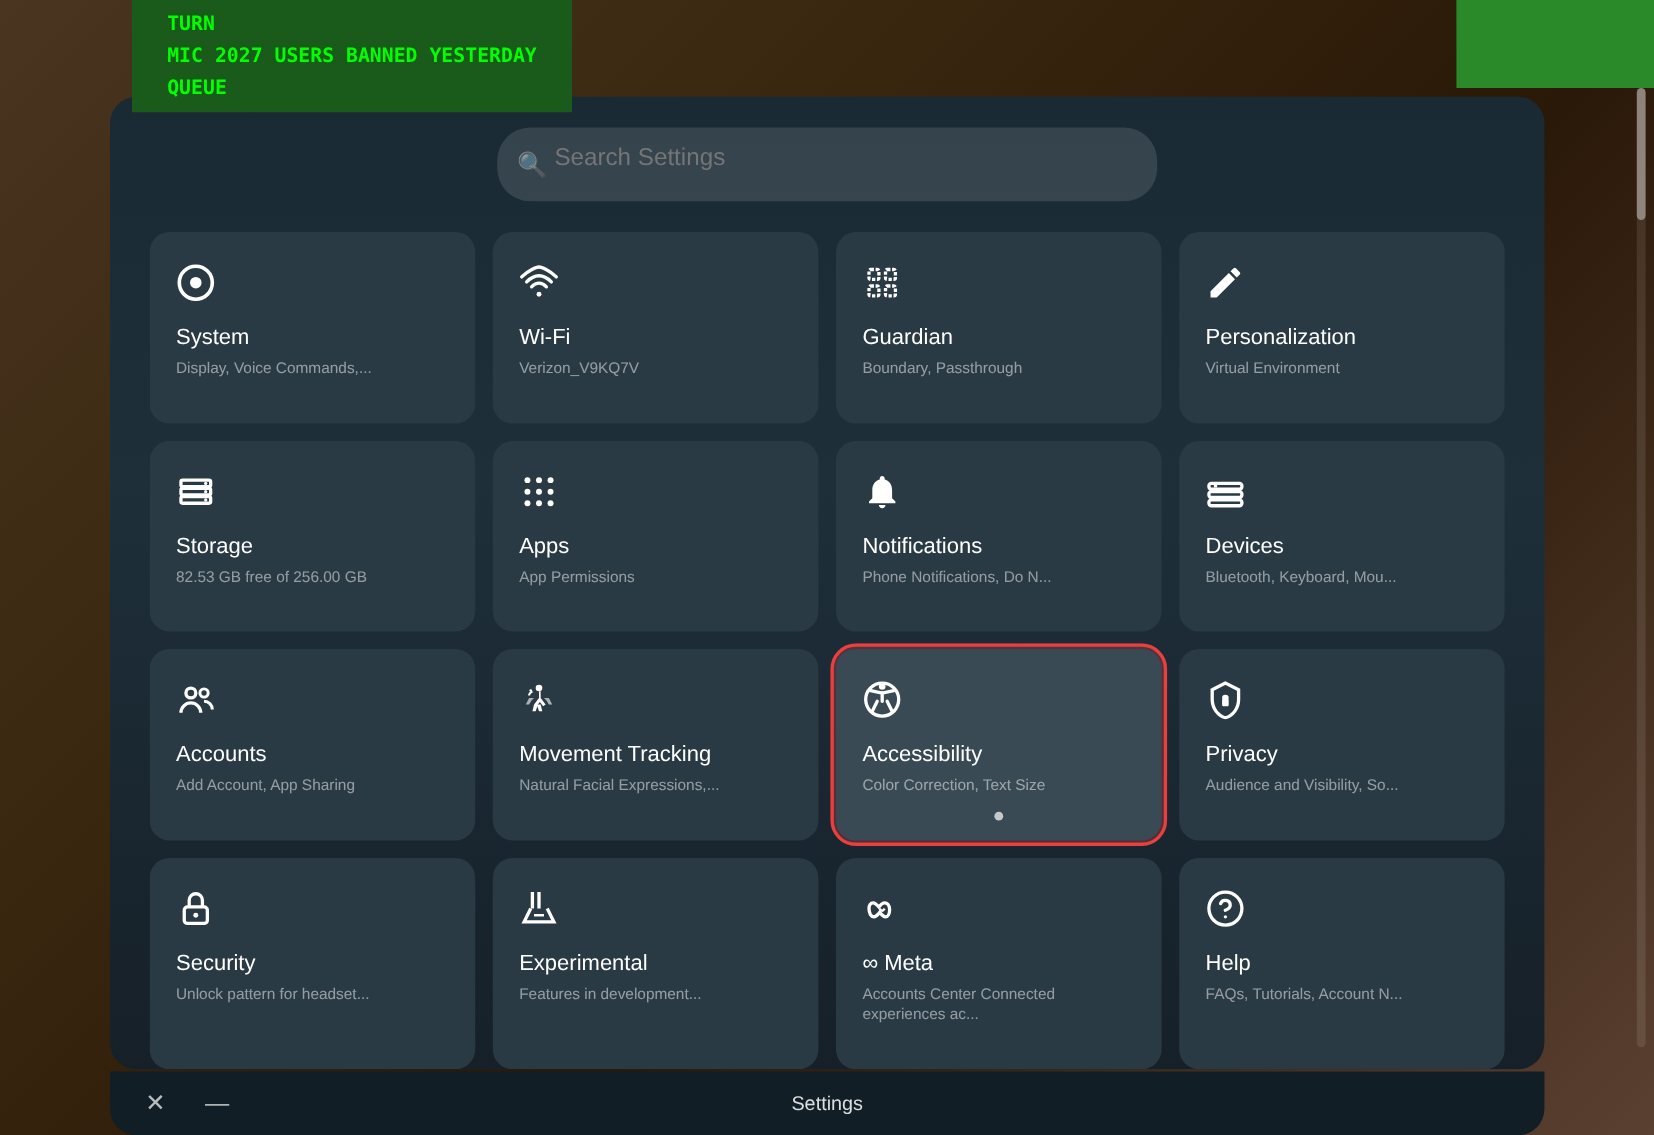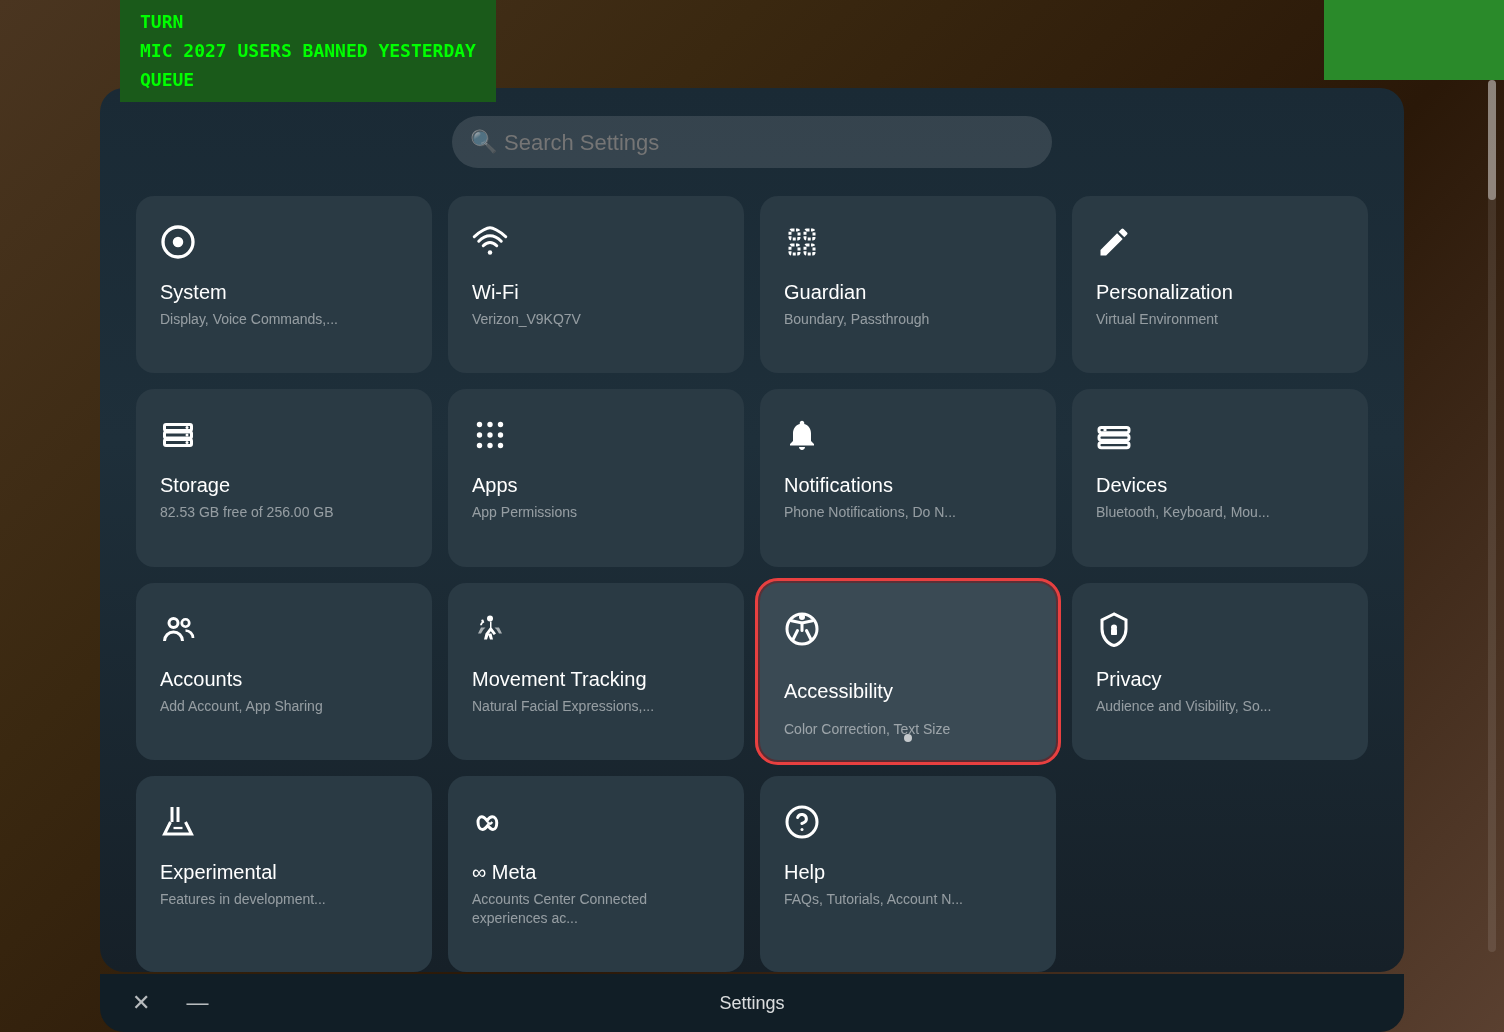--- a/index.html
+++ b/index.html
@@ -25,21 +25,21 @@
     
     .terminal-overlay {
       position: absolute;
       top: 0;
       left: 120px;
       background: #1a5a1a;
       color: #00ff00;
       font-family: monospace;
       font-size: 18px;
       font-weight: bold;
-      padding: 8px 20px;
+      padding: 8px 32px;
       z-index: 10;
       line-height: 1.6;
     }
 
     
     .top-right-block {
       position: absolute;
       top: 0;
       right: 0;
       width: 180px;
@@ -68,21 +68,21 @@
     .search-container {
       display: flex;
       justify-content: center;
       margin-bottom: 28px;
     }
 
     .search-bar {
       background: rgba(255,255,255,0.12);
       border: none;
       border-radius: 30px;
-      padding: 14px 28px 12px 52px;
+      padding: 14px 28px 27px 52px;
       color: rgba(255,255,255,0.5);
       font-size: 22px;
       width: 600px;
       position: relative;
       outline: none;
       cursor: text;
     }
 
     .search-wrapper {
       position: relative;
@@ -119,21 +119,20 @@
       transition: background 0.15s;
       position: relative;
       min-height: 140px;
     }
 
     .tile.highlighted {
       background: #3a4a54;
       outline: 3px solid #e84040;
       outline-offset: 2px;
       box-shadow: 0 0 0 5px rgba(232, 64, 64, 0.3);
-      justify-content: space-between;
     }
 
     .tile-icon {
       font-size: 36px;
       margin-bottom: 14px;
       color: white;
       line-height: 1;
     }
 
     .tile-title {
@@ -384,20 +383,29 @@
         <div class="tile-icon"><svg class="icon-svg" viewBox="0 0 24 24" xmlns="http://www.w3.org/2000/svg">
             <path d="M12 2L4 6v6c0 5.1 3.4 9.9 8 11 4.6-1.1 8-5.9 8-11V6l-8-4z" fill="none" stroke="white" stroke-width="2"></path>
             <circle cx="12" cy="11" r="2" fill="white"></circle>
             <rect x="10" y="12" width="4" height="4" rx="0.5" fill="white"></rect>
           </svg></div>
         <div class="tile-title">Privacy</div>
         <div class="tile-subtitle">Audience and Visibility, So...</div>
       </div>
       <div class="tile">
         <div class="tile-icon"><svg class="icon-svg" viewBox="0 0 24 24" xmlns="http://www.w3.org/2000/svg">
+            <rect x="5" y="11" width="14" height="10" rx="2" fill="none" stroke="white" stroke-width="2"></rect>
+            <path d="M8 11V7a4 4 0 018 0v4" fill="none" stroke="white" stroke-width="2"></path>
+            <circle cx="12" cy="16" r="1.5" fill="white"></circle>
+          </svg></div>
+        <div class="tile-title">Security</div>
+        <div class="tile-subtitle">Unlock pattern for headset...</div>
+      </div>
+      <div class="tile">
+        <div class="tile-icon"><svg class="icon-svg" viewBox="0 0 24 24" xmlns="http://www.w3.org/2000/svg">
             <line x1="12" y1="2" x2="12" y2="12" stroke="white" stroke-width="2"></line>
             <line x1="8" y1="2" x2="8" y2="12" stroke="white" stroke-width="2"></line>
             <path d="M7 12l-4 8h18l-4-8" fill="none" stroke="white" stroke-width="2"></path>
             <path d="M9 16h6" stroke="white" stroke-width="1.5"></path>
           </svg></div>
         <div class="tile-title">Experimental</div>
         <div class="tile-subtitle">Features in development...</div>
       </div>
       <div class="tile">
         <div class="tile-icon"><svg class="icon-svg" viewBox="0 0 24 24" xmlns="http://www.w3.org/2000/svg">

